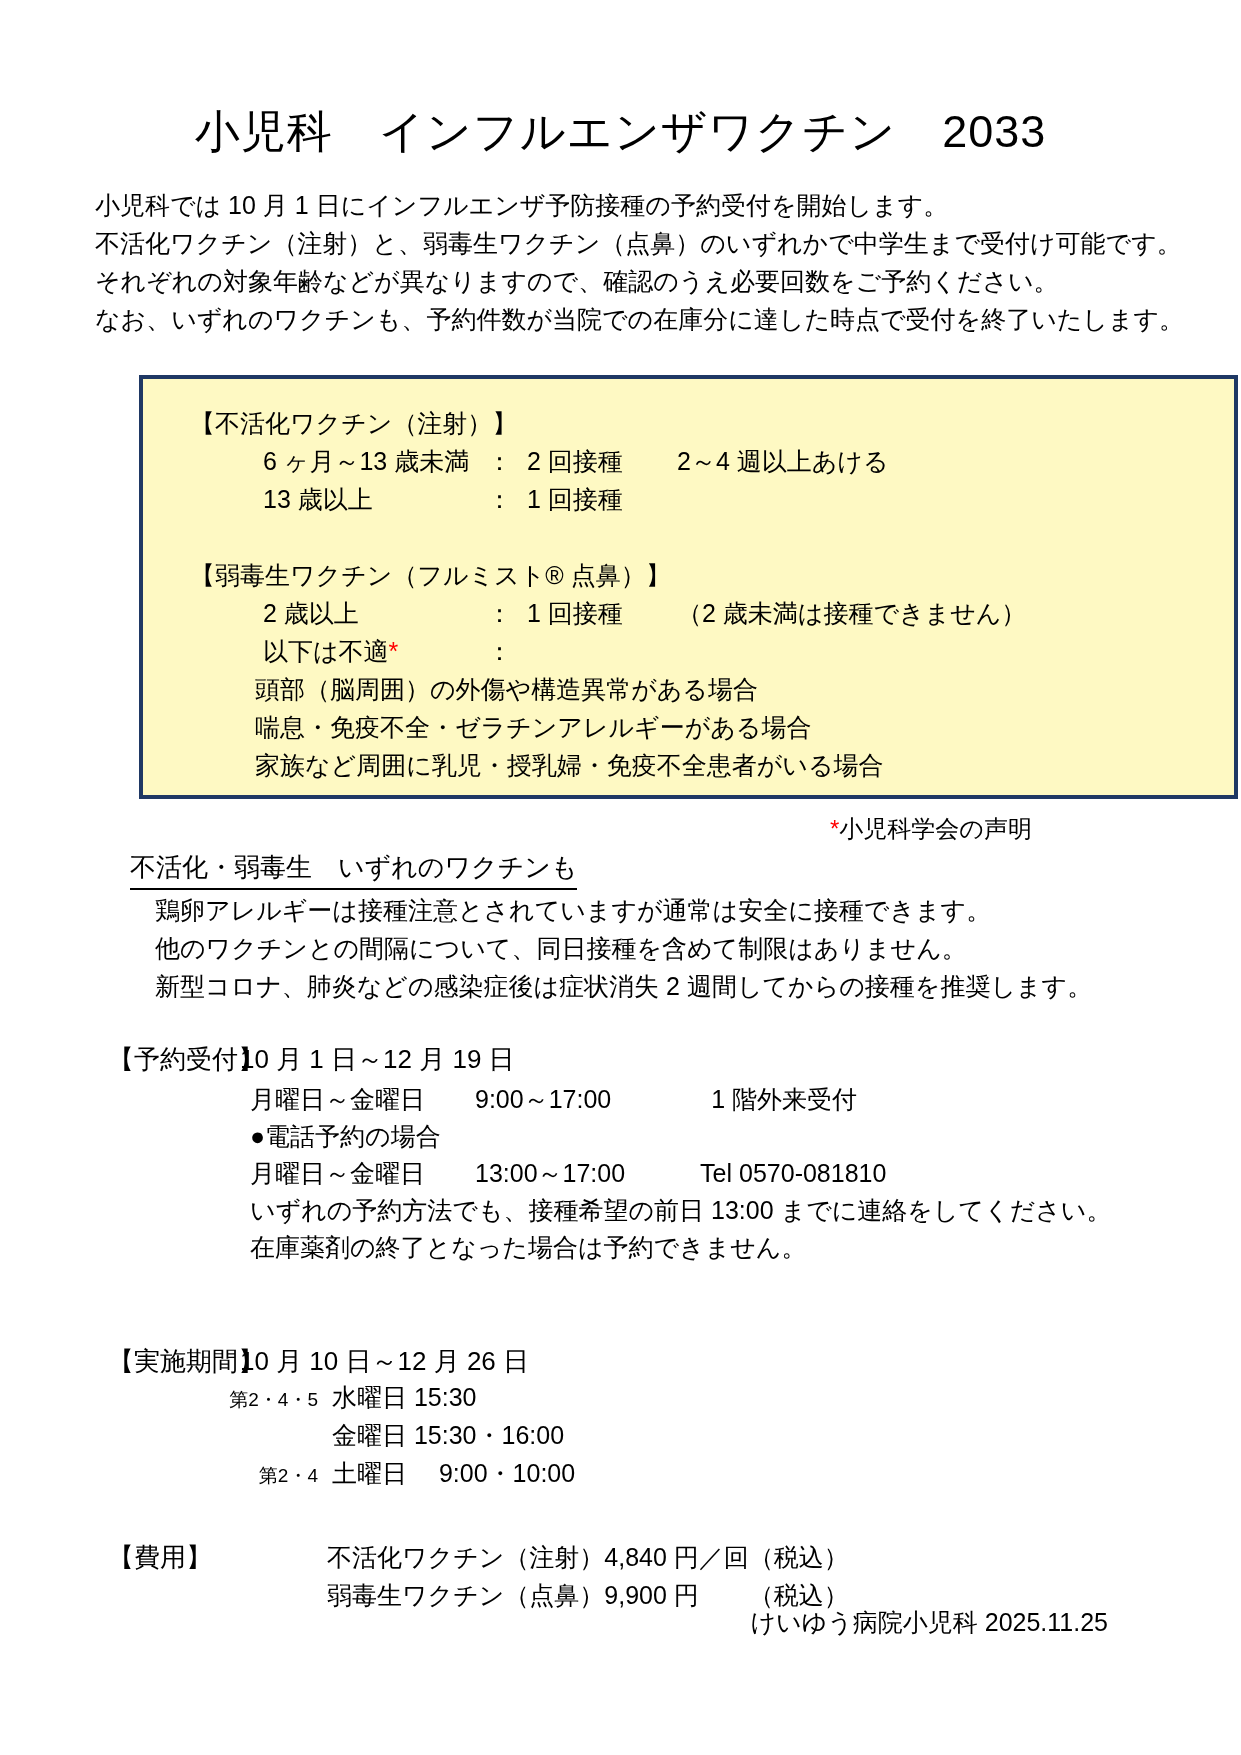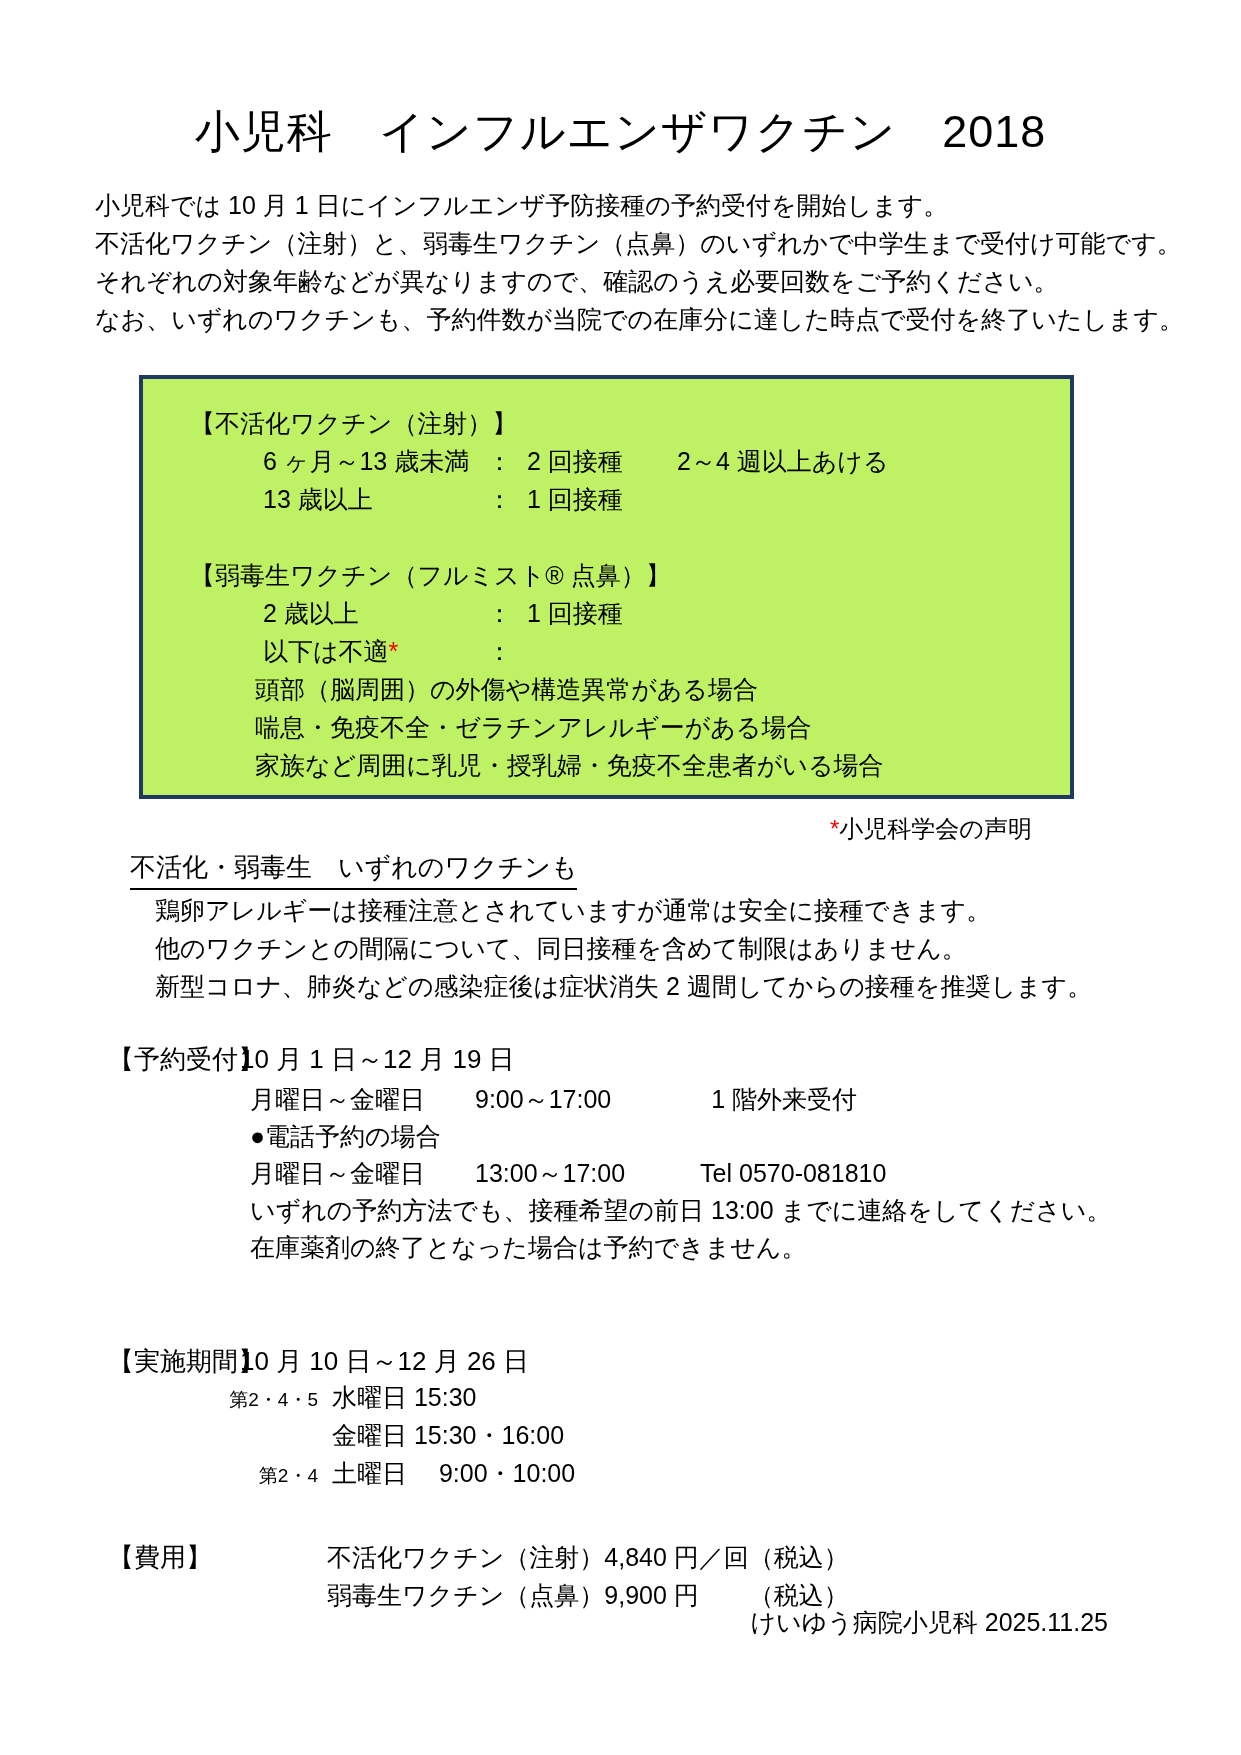--- a/index.html
+++ b/index.html
@@ -15,22 +15,22 @@
   
   .doc-title{
     left:0;top:104px;width:1241px;
     text-align:center;font-size:45px;line-height:56px;
     letter-spacing:1px;white-space:nowrap;
   }
   
   .intro{left:95px;top:186px;font-size:25px;line-height:38px;white-space:nowrap;}
   
   .vaccine-box{
-    left:139px;top:375px;width:935px;height:424px;box-sizing:border-box;
-    background:#bef264;border:4px solid #1f3864;
+    left:139px;top:375px;width:1099px;height:424px;box-sizing:border-box;
+    background:#fef9c3;border:4px solid #1f3864;
     padding-top:25px;font-size:25px;line-height:38px;white-space:nowrap;
   }
   .vb-heading{padding-left:47px;}
   .vb-row{display:flex;padding-left:120px;}
   .vb-label{width:224px;flex:0 0 auto;}
   .vb-colon{width:40px;flex:0 0 auto;}
   .vb-value{width:150px;flex:0 0 auto;}
   .vb-note{flex:0 0 auto;}
   .vb-blank{height:38px;}
   .vb-cond{padding-left:112px;}
@@ -53,21 +53,21 @@
   .sch-daytime{margin-left:14px;font-size:25px;line-height:38px;}
   .fees{left:108px;top:1538px;display:flex;white-space:nowrap;}
   .fees-label{width:172px;flex:0 0 auto;font-size:26px;line-height:38px;}
   .fees-lines{font-size:25px;line-height:38px;margin-left:47px;}
   
   .footer-credit{right:133px;top:1603px;font-size:25px;line-height:38px;white-space:nowrap;}
 </style>
 </head>
 <body>
 
-<div class="abs doc-title">小児科　インフルエンザワクチン　2018</div>
+<div class="abs doc-title">小児科　インフルエンザワクチン　2033</div>
 
 <div class="abs intro">
   <div>小児科では 10 月 1 日にインフルエンザ予防接種の予約受付を開始します。</div>
   <div>不活化ワクチン（注射）と、弱毒生ワクチン（点鼻）のいずれかで中学生まで受付け可能です。</div>
   <div>それぞれの対象年齢などが異なりますので、確認のうえ必要回数をご予約ください。</div>
   <div>なお、いずれのワクチンも、予約件数が当院での在庫分に達した時点で受付を終了いたします。</div>
 </div>
 
 <div class="abs vaccine-box">
   <div class="vb-heading">【不活化ワクチン（注射）】</div>
@@ -82,20 +82,21 @@
       <span class="vb-colon">：</span>
       <span class="vb-value">1 回接種</span>
       <span class="vb-note"></span>
   </div>
   <div class="vb-blank"></div>
   <div class="vb-heading">【弱毒生ワクチン（フルミスト® 点鼻）】</div>
   <div class="vb-row">
     <span class="vb-label">2 歳以上</span>
       <span class="vb-colon">：</span>
       <span class="vb-value">1 回接種</span>
+      <span class="vb-note">（2 歳未満は接種できません）</span>
   </div>
   <div class="vb-row">
     <span class="vb-label"><span>以下は不適</span><span class="red">*</span></span>
       <span class="vb-colon">：</span>
   </div>
   <div class="vb-cond">頭部（脳周囲）の外傷や構造異常がある場合</div>
   <div class="vb-cond">喘息・免疫不全・ゼラチンアレルギーがある場合</div>
   <div class="vb-cond">家族など周囲に乳児・授乳婦・免疫不全患者がいる場合</div>
 </div>
 

